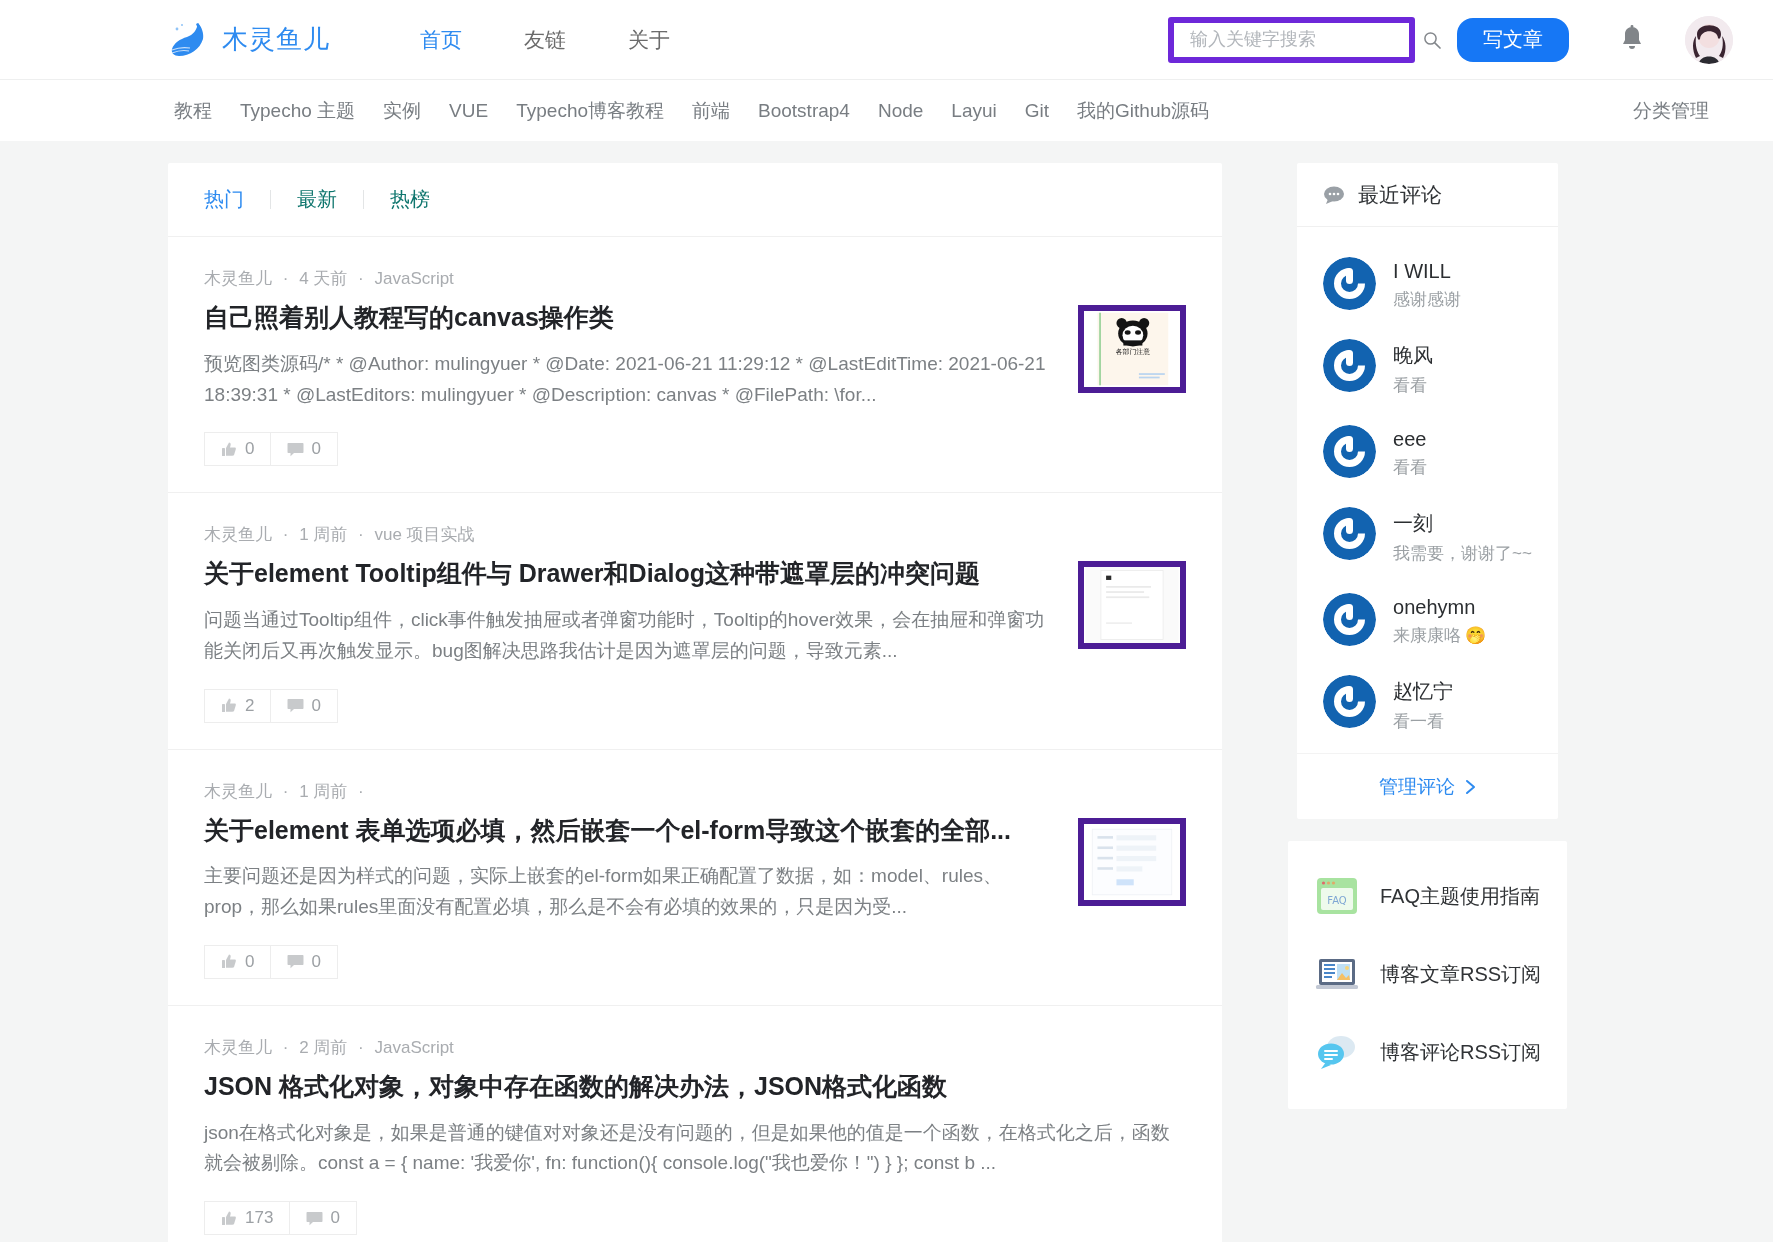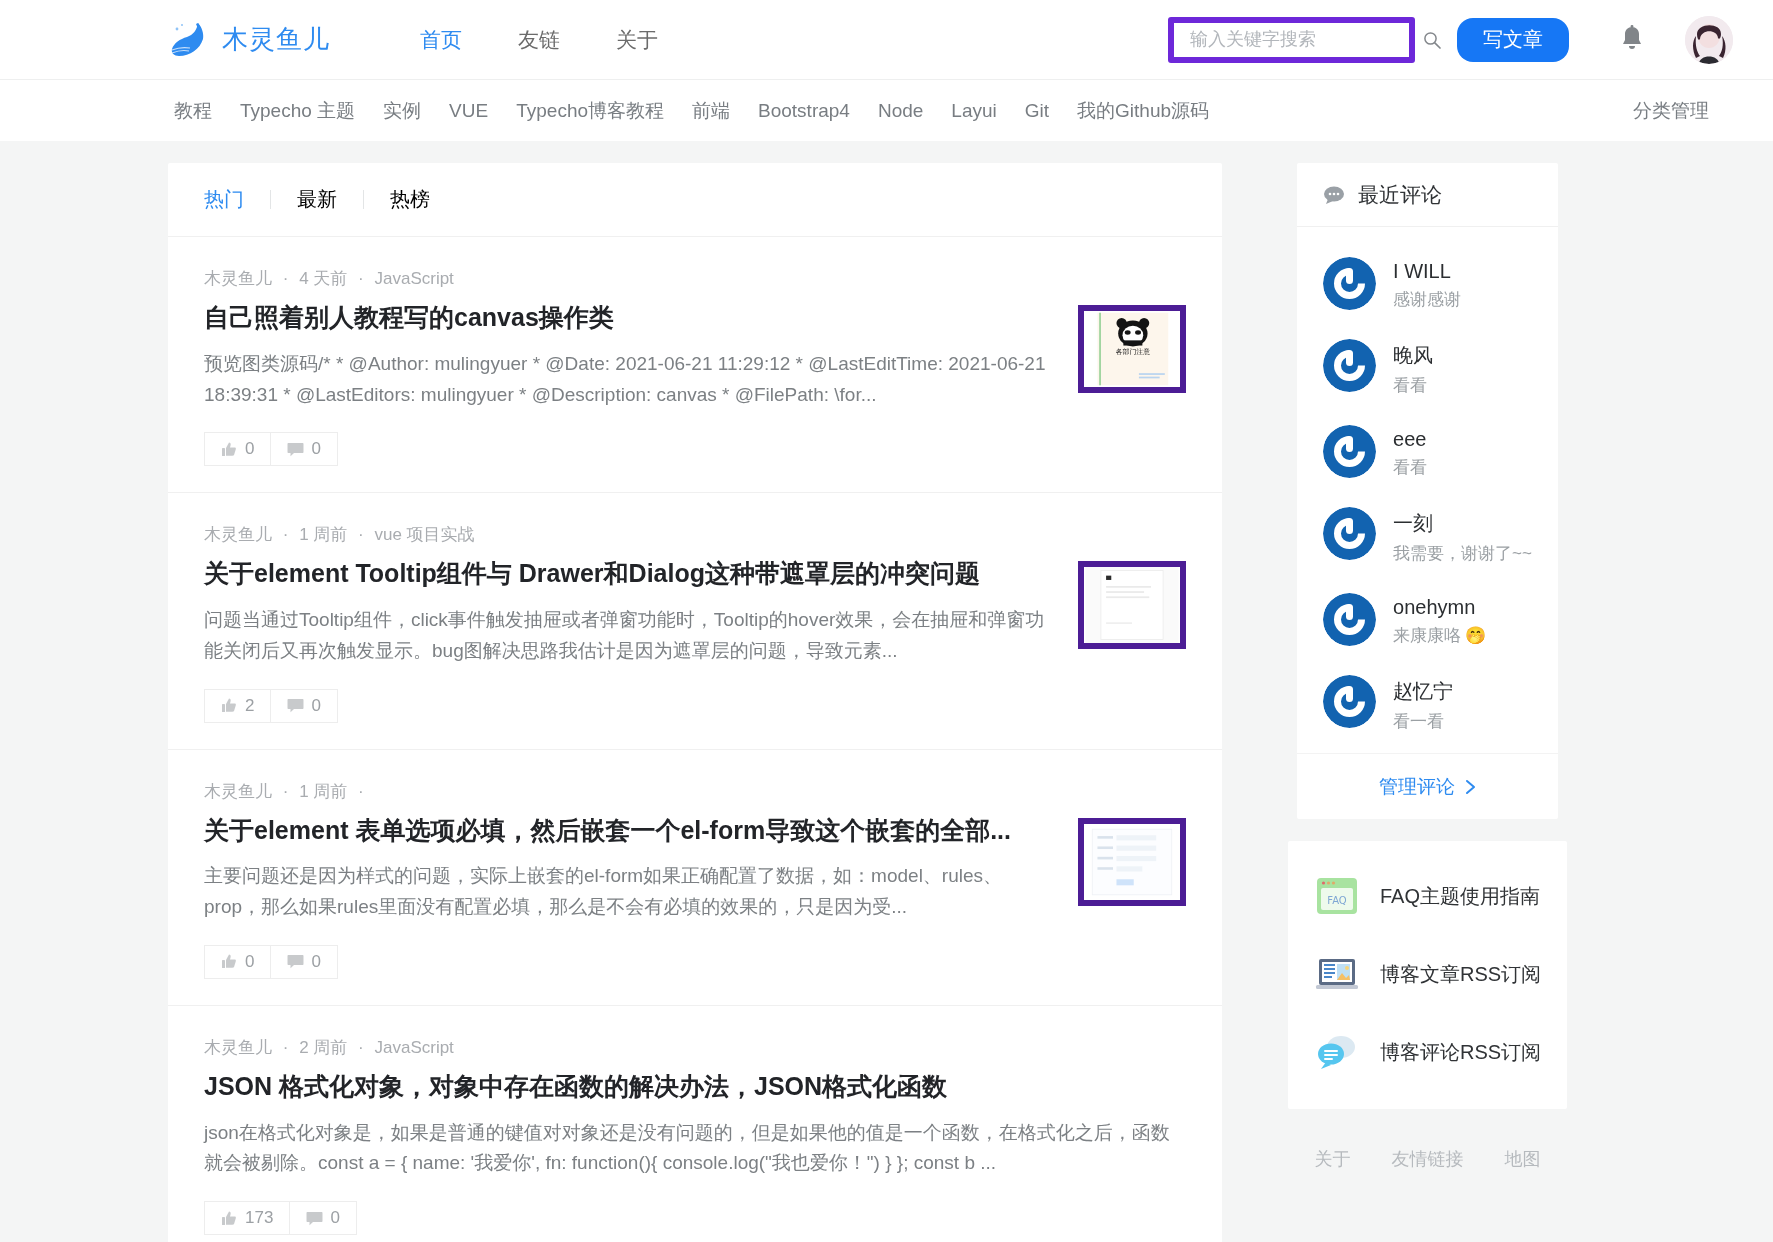--- a/index.html
+++ b/index.html
@@ -15,21 +15,21 @@
     background: #ffffff;
     height: 79px;
     display: flex;
     align-items: center;
     padding: 0 0 0 168px;
   }
   .brand { display: flex; align-items: center; gap: 8px; text-decoration: none; }
   .whale-logo { width: 46px; height: 40px; display: block; }
   .brand-name { color: #2e8bf0; font-size: 26px; font-weight: 500; letter-spacing: 1px; }
 
-  .nav-main { display: flex; align-items: center; margin-left: 62px; gap: 0; }
+  .nav-main { display: flex; align-items: center; margin-left: 62px; gap: 6px; }
   .nav-main a {
     color: #6b6b6b; font-size: 21px; text-decoration: none;
     padding: 0 28px; line-height: 79px;
   }
   .nav-main a.active { color: #2e8bf0; }
 
   .header-right {
     margin-left: auto; display: flex; align-items: center; gap: 0; padding-right: 40px;
   }
   .search-box {
@@ -74,21 +74,21 @@
   }
   .col-main { width: 1054px; background: #fff; border-radius: 2px; }
   .col-side { width: 363px; display: flex; flex-direction: column; gap: 22px; align-items: center; }
 
   
   .tabs {
     display: flex; align-items: center; height: 74px;
     padding: 0 36px; border-bottom: 1px solid #f0f0f0;
   }
   .tab {
-    font-size: 20px; color: #000000; text-decoration: none; padding: 0 26px;
+    font-size: 20px; color: #0f766e; text-decoration: none; padding: 0 26px;
   }
   .tab:first-child { padding-left: 0; }
   .tab.active { color: #2e8bf0; }
   .tab-sep { width: 1px; height: 19px; background: #e3e5e6; }
 
   
   .article {
     padding: 30px 36px 26px 36px; border-bottom: 1px solid #f0f0f0;
     display: flex; gap: 22px;
   }
@@ -540,20 +540,15 @@
           <ellipse cx="17" cy="25" rx="13" ry="10.5" fill="#56c6ef"></ellipse>
           <path d="M12 33 l-5 7 l10 -4 z" fill="#56c6ef"></path>
           <rect x="10" y="21" width="14" height="2" rx="1" fill="#ffffff"></rect>
           <rect x="10" y="25" width="14" height="2" rx="1" fill="#ffffff"></rect>
           <rect x="10" y="29" width="9" height="2" rx="1" fill="#ffffff"></rect>
         </svg>
         <span>博客评论RSS订阅</span>
       </a>
     </div>
 
-    <div class="footer-peek">
-      <span>关于</span>
-      <span>友情链接</span>
-      <span>地图</span>
-    </div>
 
   </div>
 </div>
 
 </body></html>

